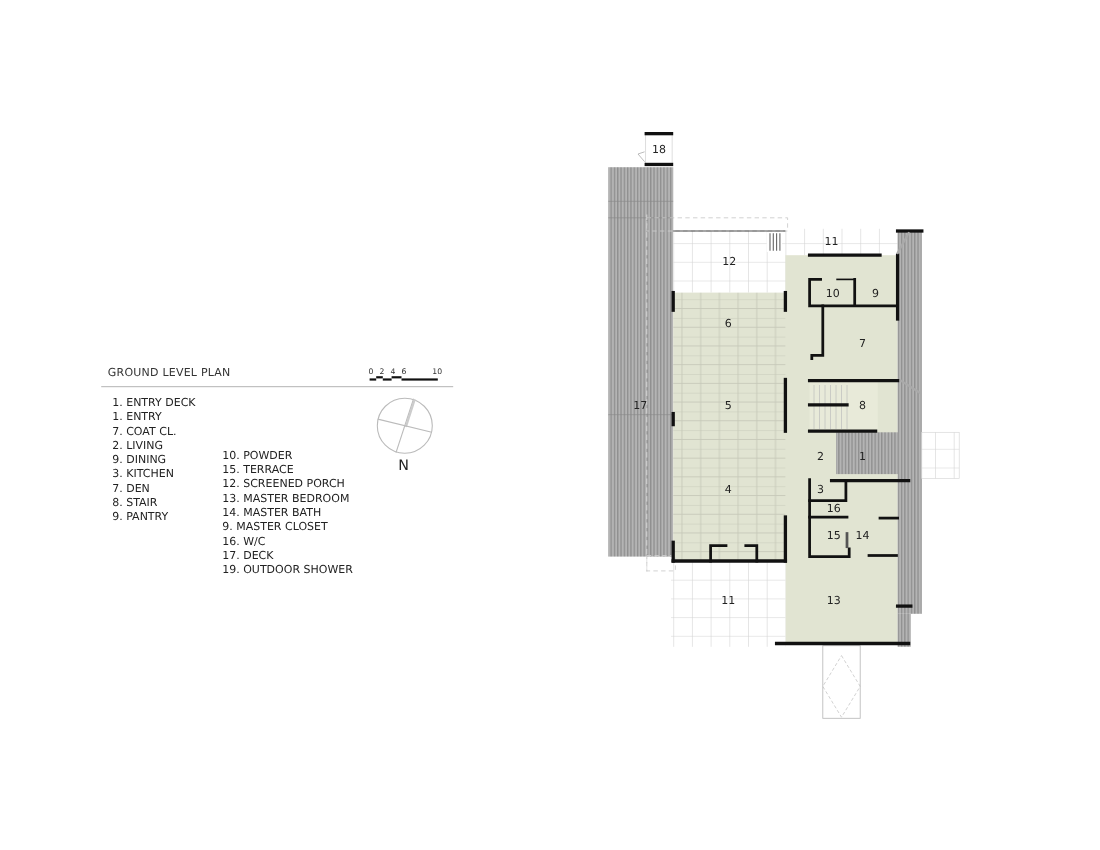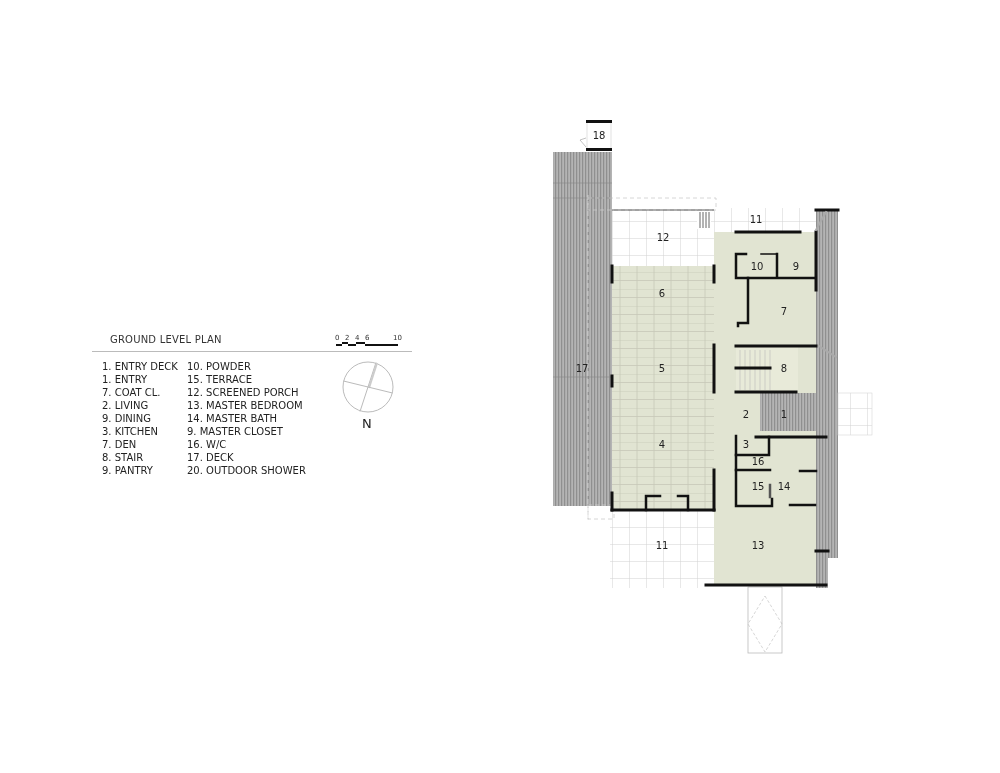--- a/index.html
+++ b/index.html
@@ -1,23 +1,23 @@
 <!DOCTYPE html>
 <html><head>
 <meta charset="utf-8">
 <style>
   html, body { margin:0; padding:0; background:#ffffff; }
   body { width:1000px; height:773px; position:relative; overflow:hidden;
          font-family:"DejaVu Sans", "Liberation Sans", sans-serif; color:#222; }
   .legend { position:absolute; left:98px; top:334px; width:320px; }
-  .legend-title { font-size:10px; letter-spacing:0.2px; color:#333; position:absolute; left:12px; top:0; }
+  .legend-title { font-size:10px; letter-spacing:0.2px; color:#333; position:absolute; left:0; top:0; }
   .legend-rule { position:absolute; left:-6px; top:17px; width:320px; height:1px; background:#bbb; }
   .legend-col { position:absolute; top:26px; font-size:10px; line-height:13px; color:#222; }
   .legend-col div { white-space:nowrap; }
-  .col1 { left:4px; } .col2 { left:89px; }
+  .col1 { left:4px; } .col2 { left:104px;margin-top:48px; }
   .scale { position:absolute; left:237px; top:0; width:70px; height:14px; }
   .scale-lbl { position:absolute; top:0; font-size:7px; color:#333; }
   .north { position:absolute; left:244px; top:27px; }
   .north-label { position:absolute; left:264px; top:82px; font-size:13px; color:#222; }
   .plan { position:absolute; left:0; top:0; width:1000px; height:773px; }
   .room-num { font-family:"DejaVu Sans", sans-serif; font-size:10px; fill:#222; text-anchor:middle; }
 </style>
 </head>
 <body>
 
@@ -53,21 +53,21 @@
   </div>
   <div class="legend-col col2">
     <div>10. POWDER</div>
     <div>15. TERRACE</div>
     <div>12. SCREENED PORCH</div>
     <div>13. MASTER BEDROOM</div>
     <div>14. MASTER BATH</div>
     <div>9. MASTER CLOSET</div>
     <div>16. W/C</div>
     <div>17. DECK</div>
-    <div>20. OUTDOOR SHOWER</div>
+    <div>19. OUTDOOR SHOWER</div>
   </div>
 
   <svg class="north" width="60" height="56">
     <circle cx="26" cy="26" r="25" fill="none" stroke="#bbb" stroke-width="1"></circle>
     <line x1="34" y1="1.5" x2="18" y2="50.5" stroke="#bbb" stroke-width="1"></line>
     <line x1="35" y1="2" x2="27" y2="27" stroke="#ccc" stroke-width="2"></line>
     <line x1="1.5" y1="20" x2="50.5" y2="32" stroke="#bbb" stroke-width="1"></line>
   </svg>
   <div class="north-label">N</div>
 </div>

